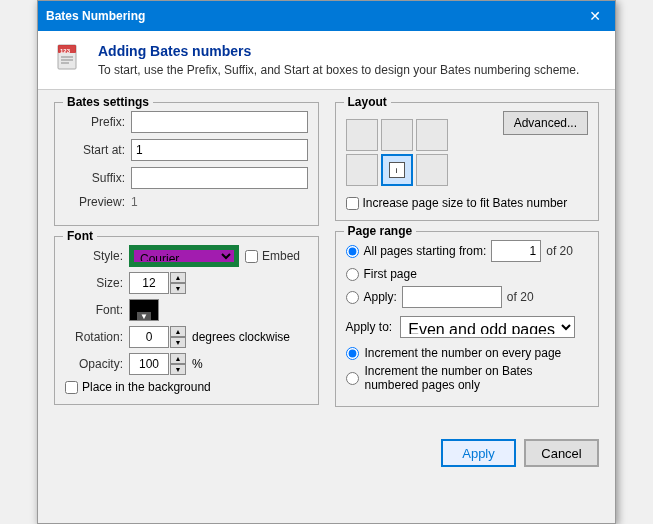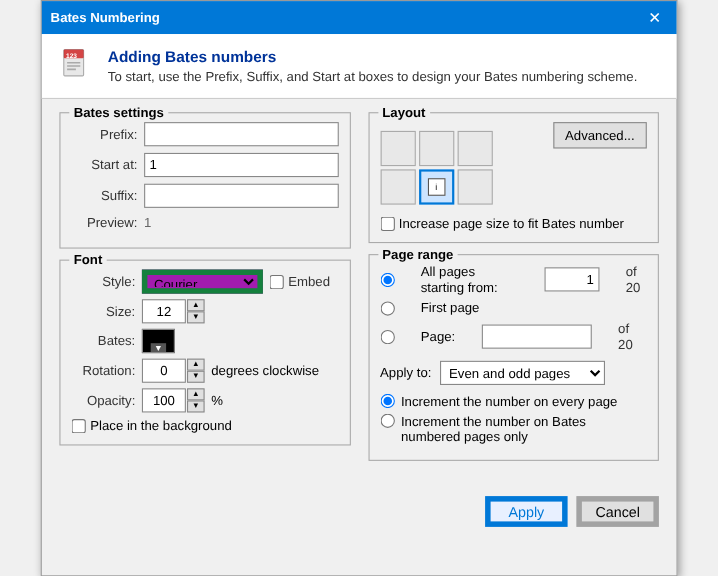--- a/index.html
+++ b/index.html
@@ -250,21 +250,21 @@
       margin-top: 4px;
     }
     
     .page-range-group {
       margin-top: 0;
     }
     .radio-row {
       display: flex;
       align-items: center;
       margin-bottom: 5px;
-      gap: 24px;
+      gap: 5px;
       font-size: 12px;
     }
     .radio-row input[type=radio] { margin: 0; }
     .page-input {
       width: 50px;
       height: 22px;
       border: 1px solid #888;
       background: white;
       font-size: 12px;
       padding: 2px 4px;
@@ -273,49 +273,49 @@
     .of-text { font-size: 12px; color: #333; }
     .apply-to-row {
       display: flex;
       align-items: center;
       gap: 8px;
       margin: 8px 0;
     }
     .apply-to-label { font-size: 12px; }
     select.apply-to-combo {
       height: 22px;
-      font-size: 12px;
+      font-size: 16px;
       border: 1px solid #888;
       background: white;
       padding: 3px;
       min-width: 150px;
     }
     .bottom-radios {
       margin-top: 8px;
     }
     .bottom-radio-row {
       display: flex;
-      align-items: flex-start;
+      align-items: center;
       gap: 6px;
       font-size: 12px;
       margin-bottom: 4px;
     }
     
     .dialog-footer {
       display: flex;
       justify-content: flex-end;
       gap: 8px;
       padding: 10px 16px 14px 16px;
     }
     .btn {
       min-width: 75px;
       height: 28px;
       font-size: 13px;
       cursor: pointer;
-      border: 5px solid #a3a3a3;
+      border: 2px solid #a3a3a3;
       background: #e0e0e0;
       padding: 0 10px;
     }
     .btn-primary {
       background: #e8f0ff;
       border-color: #0078d7;
       color: #0078d7;
     }
     
     .relative-wrap { position: relative; }
@@ -409,21 +409,21 @@
             <div class="spinner-wrap">
               <input type="text" class="spinner-input" value="12" style="">
               <div class="spinner-btns">
                 <button class="spin-btn">▲</button>
                 <button class="spin-btn">▼</button>
               </div>
             </div>
           </div>
 
           <div class="font-row">
-            <span class="font-label">Bates:</span>
+            <span class="font-label">Font:</span>
             <div class="color-box">
               <div class="color-dropdown-arrow">▼</div>
             </div>
           </div>
 
           <div class="font-row">
             <span class="font-label">Rotation:</span>
             <div class="spinner-wrap">
               <input type="text" class="spinner-input" value="0" style="">
               <div class="spinner-btns">
@@ -490,21 +490,21 @@
             <span class="of-text">of 20</span>
           </div>
 
           <div class="radio-row">
             <input type="radio" name="pagerange" style="">
             <span>First page</span>
           </div>
 
           <div class="radio-row">
             <input type="radio" name="pagerange" style="">
-            <span>Page:</span>
+            <span>Apply:</span>
             <input type="text" class="page-input" value="" style="width: 100px;">
             <span class="of-text">of 20</span>
           </div>
 
           <div class="apply-to-row">
             <span class="apply-to-label">Apply to:</span>
             <select class="apply-to-combo">
               <option>Even and odd pages</option>
               <option>Even pages only</option>
               <option>Odd pages only</option>

